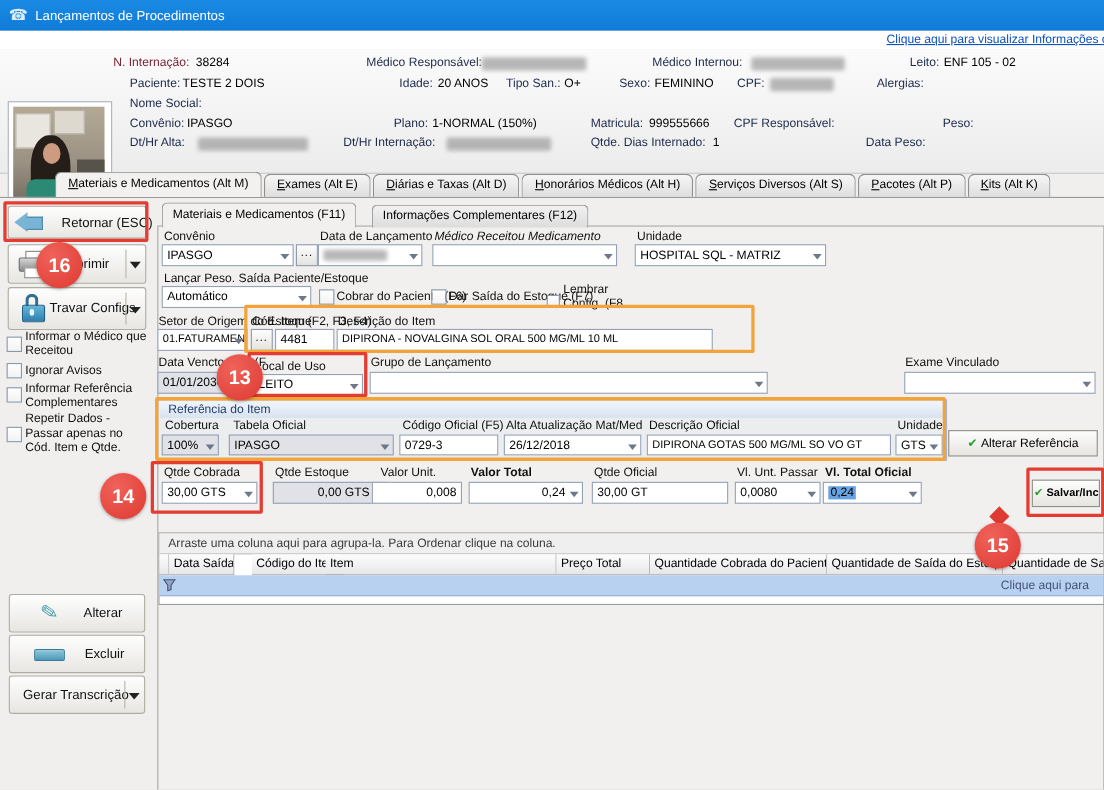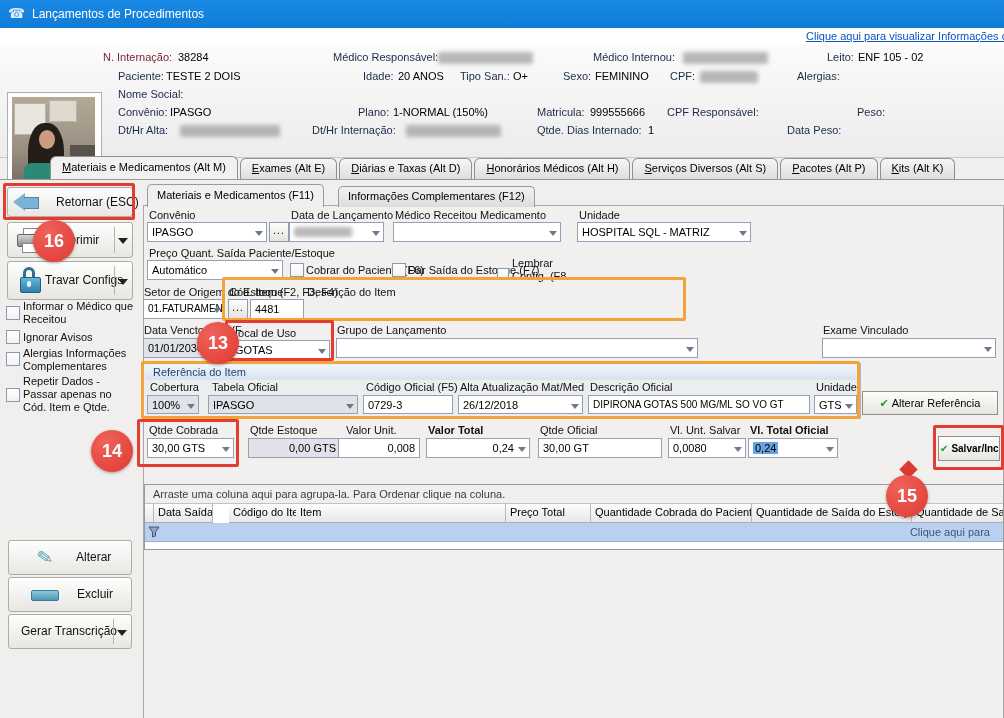--- a/index.html
+++ b/index.html
@@ -240,21 +240,21 @@
     <span class="blab" style="left:37px;top:11px;">Travar Configs</span>
     <div class="sep"></div>
       <div class="dn"></div>
   </div>
 
   <div class="cbx" style="left:6px;top:306px;"></div>
   <span class="cblab" style="left:23px;top:300px;width:112px;">Informar o Médico que Receitou</span>
   <div class="cbx" style="left:6px;top:330px;"></div>
   <span class="cblab" style="left:23px;top:331px;width:112px;">Ignorar Avisos</span>
   <div class="cbx" style="left:6px;top:352px;"></div>
-  <span class="cblab" style="left:23px;top:347px;width:112px;">Alergias Informações Complementares</span>
+  <span class="cblab" style="left:23px;top:347px;width:112px;">Informar Referência Complementares</span>
   <div class="cbx" style="left:6px;top:388px;"></div>
   <span class="cblab" style="left:23px;top:375px;width:112px;">Repetir Dados - Passar apenas no Cód. Item e Qtde.</span>
 
   <div class="sbtn" style="left:8px;top:540px;width:122px;height:33px;">
     <span class="pencil" style="left:28px;top:5px;">✎</span>
     <span class="blab" style="left:67px;top:9px;">Alterar</span>
   </div>
   <div class="sbtn" style="left:8px;top:577px;width:122px;height:33px;">
     <span class="eraser" style="left:22px;top:12px;"></span>
     <span class="blab" style="left:68px;top:9px;">Excluir</span>
@@ -277,54 +277,55 @@
   <span class="flbl" style="left:149px;top:209px;">Convênio</span>
   <div class="combo" style="left:147px;top:222px;width:120px;">
     <span>IPASGO</span><span class="arr"></span>
   </div>
   <div class="mini" style="left:269px;top:222px;">...</div>
   <span class="flbl" style="left:291px;top:209px;">Data de Lançamento</span>
   <div class="combo" style="left:289px;top:222px;width:95px;">
       <span class="arr"></span>
     </div>
   <div class="blur" style="left:294px;top:227px;width:58px;height:10px;"></div>
-  <span class="flbl" style="left:395px;top:209px;">Médico Receitou Medicamento</span>
+  <span class="flbl" style="left:395px;top:209px;font-style:italic;">Médico Receitou Medicamento</span>
   <div class="combo" style="left:393px;top:222px;width:168px;">
     <span></span><span class="arr"></span>
   </div>
   <span class="flbl" style="left:579px;top:209px;">Unidade</span>
   <div class="combo" style="left:577px;top:222px;width:174px;">
     <span>HOSPITAL SQL - MATRIZ</span><span class="arr"></span>
   </div>
 
-  <span class="flbl" style="left:149px;top:247px;">Preço Quant. Saída Paciente/Estoque</span>
+  <span class="flbl" style="left:149px;top:247px;">Lançar Peso. Saída Paciente/Estoque</span>
   <div class="combo" style="left:147px;top:260px;width:136px;">
     <span>Automático</span><span class="arr"></span>
   </div>
   <div class="cbx" style="left:290px;top:263px;"></div>
   <span class="flbl" style="left:306px;top:264px;">Cobrar do Paciente (F6)</span>
   <div class="cbx" style="left:392px;top:263px;"></div>
   <span class="flbl" style="left:408px;top:264px;">Dar Saída do Estoque (F7)</span>
   <div class="cbx" style="left:497px;top:268px;width:10px;height:10px;"></div>
   <span class="cblab" style="left:512px;top:257px;width:66px;">Lembrar Config. (F8</span>
 
   <span class="flbl" style="left:144px;top:286px;">Setor de Origem do Estoque</span>
   <div class="combo f10" style="left:143px;top:299px;width:82px;padding-right:12px;">
     <span>01.FATURAMENTO (VIR</span><span class="arr"></span>
   </div>
   <span class="flbl" style="left:229px;top:286px;">Cód. Item (F2, F3, F4)</span>
   <div class="mini" style="left:228px;top:299px;">...</div>
   <div class="tinput" style="left:250px;top:299px;width:54px;">4481</div>
   <span class="flbl" style="left:307px;top:286px;">Descrição do Item</span>
+  <div class="tinput" style="left:306px;top:299px;width:342px;font-size:10px;">DIPIRONA - NOVALGINA SOL ORAL 500 MG/ML 10 ML</div>
 
   <span class="flbl" style="left:144px;top:324px;">Data Vencto Lote (F</span>
   <div class="tinput g" style="left:143px;top:338px;width:84px;">01/01/2030</div>
   <span class="flbl" style="left:232px;top:327px;">Local de Uso</span>
   <div class="combo" style="left:230px;top:340px;width:100px;">
-    <span>GOTAS</span><span class="arr"></span>
+    <span>LEITO</span><span class="arr"></span>
   </div>
   <span class="flbl" style="left:337px;top:324px;">Grupo de Lançamento</span>
   <div class="combo" style="left:336px;top:338px;width:362px;">
     <span></span><span class="arr"></span>
   </div>
   <span class="flbl" style="left:823px;top:324px;">Exame Vinculado</span>
   <div class="combo" style="left:822px;top:338px;width:174px;">
     <span></span><span class="arr"></span>
   </div>
 
@@ -364,21 +365,21 @@
     <span>0,00 GTS</span><span class="arr"></span>
   </div>
   <span class="flbl" style="left:346px;top:424px;">Valor Unit.</span>
   <div class="tinput r" style="left:338px;top:438px;width:82px;">0,008</div>
   <span class="flbl b" style="left:428px;top:424px;">Valor Total</span>
   <div class="combo r" style="left:426px;top:438px;width:104px;">
     <span>0,24</span><span class="arr"></span>
   </div>
   <span class="flbl" style="left:540px;top:424px;">Qtde Oficial</span>
   <div class="tinput" style="left:538px;top:438px;width:124px;">30,00 GT</div>
-  <span class="flbl" style="left:670px;top:424px;">Vl. Unt. Salvar</span>
+  <span class="flbl" style="left:670px;top:424px;">Vl. Unt. Passar</span>
   <div class="combo" style="left:668px;top:438px;width:78px;">
     <span>0,0080</span><span class="arr"></span>
   </div>
   <span class="flbl b" style="left:750px;top:424px;">Vl. Total Oficial</span>
   <div class="combo" style="left:748px;top:438px;width:90px;">
     <span class="selv">0,24</span><span class="arr"></span>
   </div>
   <div class="pbtn" style="left:938px;top:436px;width:62px;height:25px;line-height:23px;font-weight:bold;font-size:10px;padding:0 1px;">
     <span class="chk">✔</span><span>Salvar/Incluir</span>
   </div>

